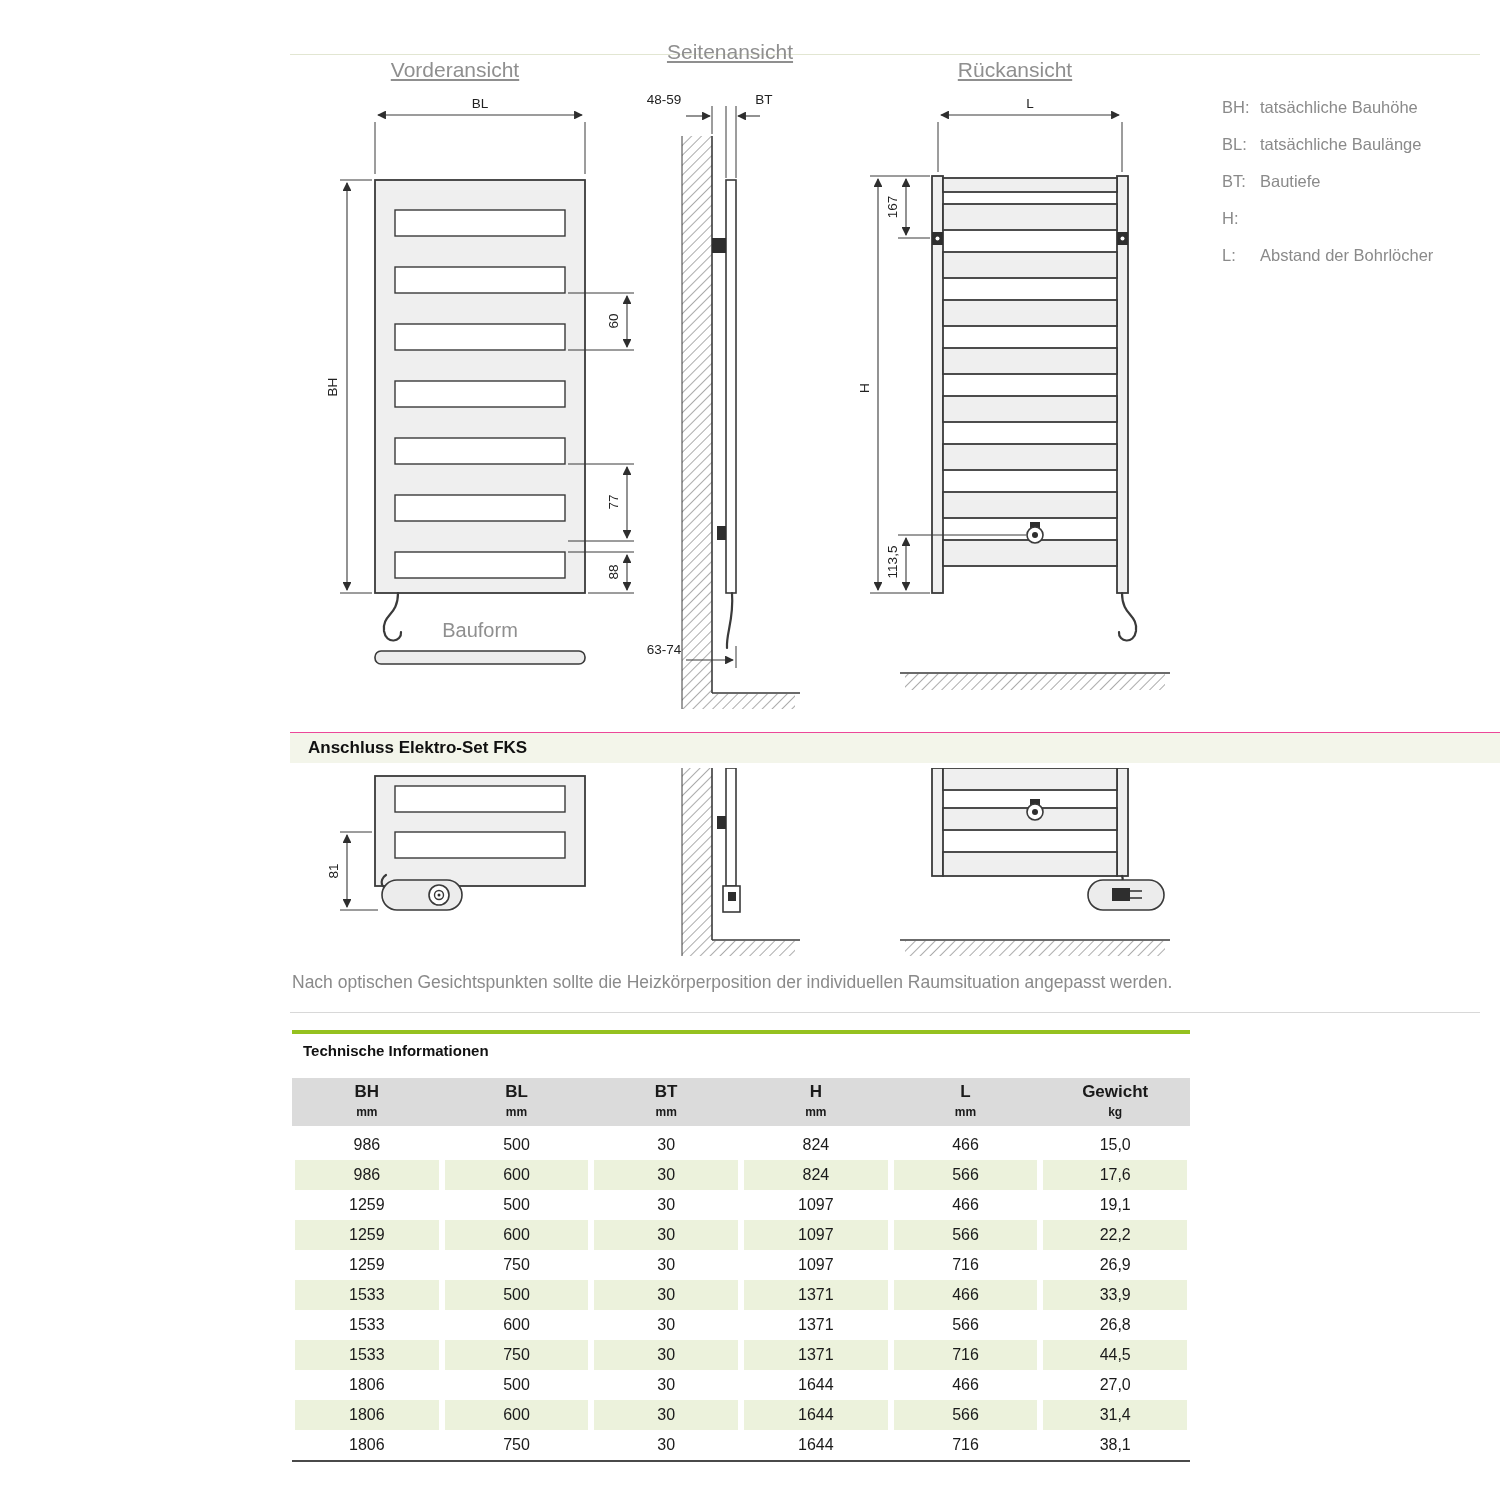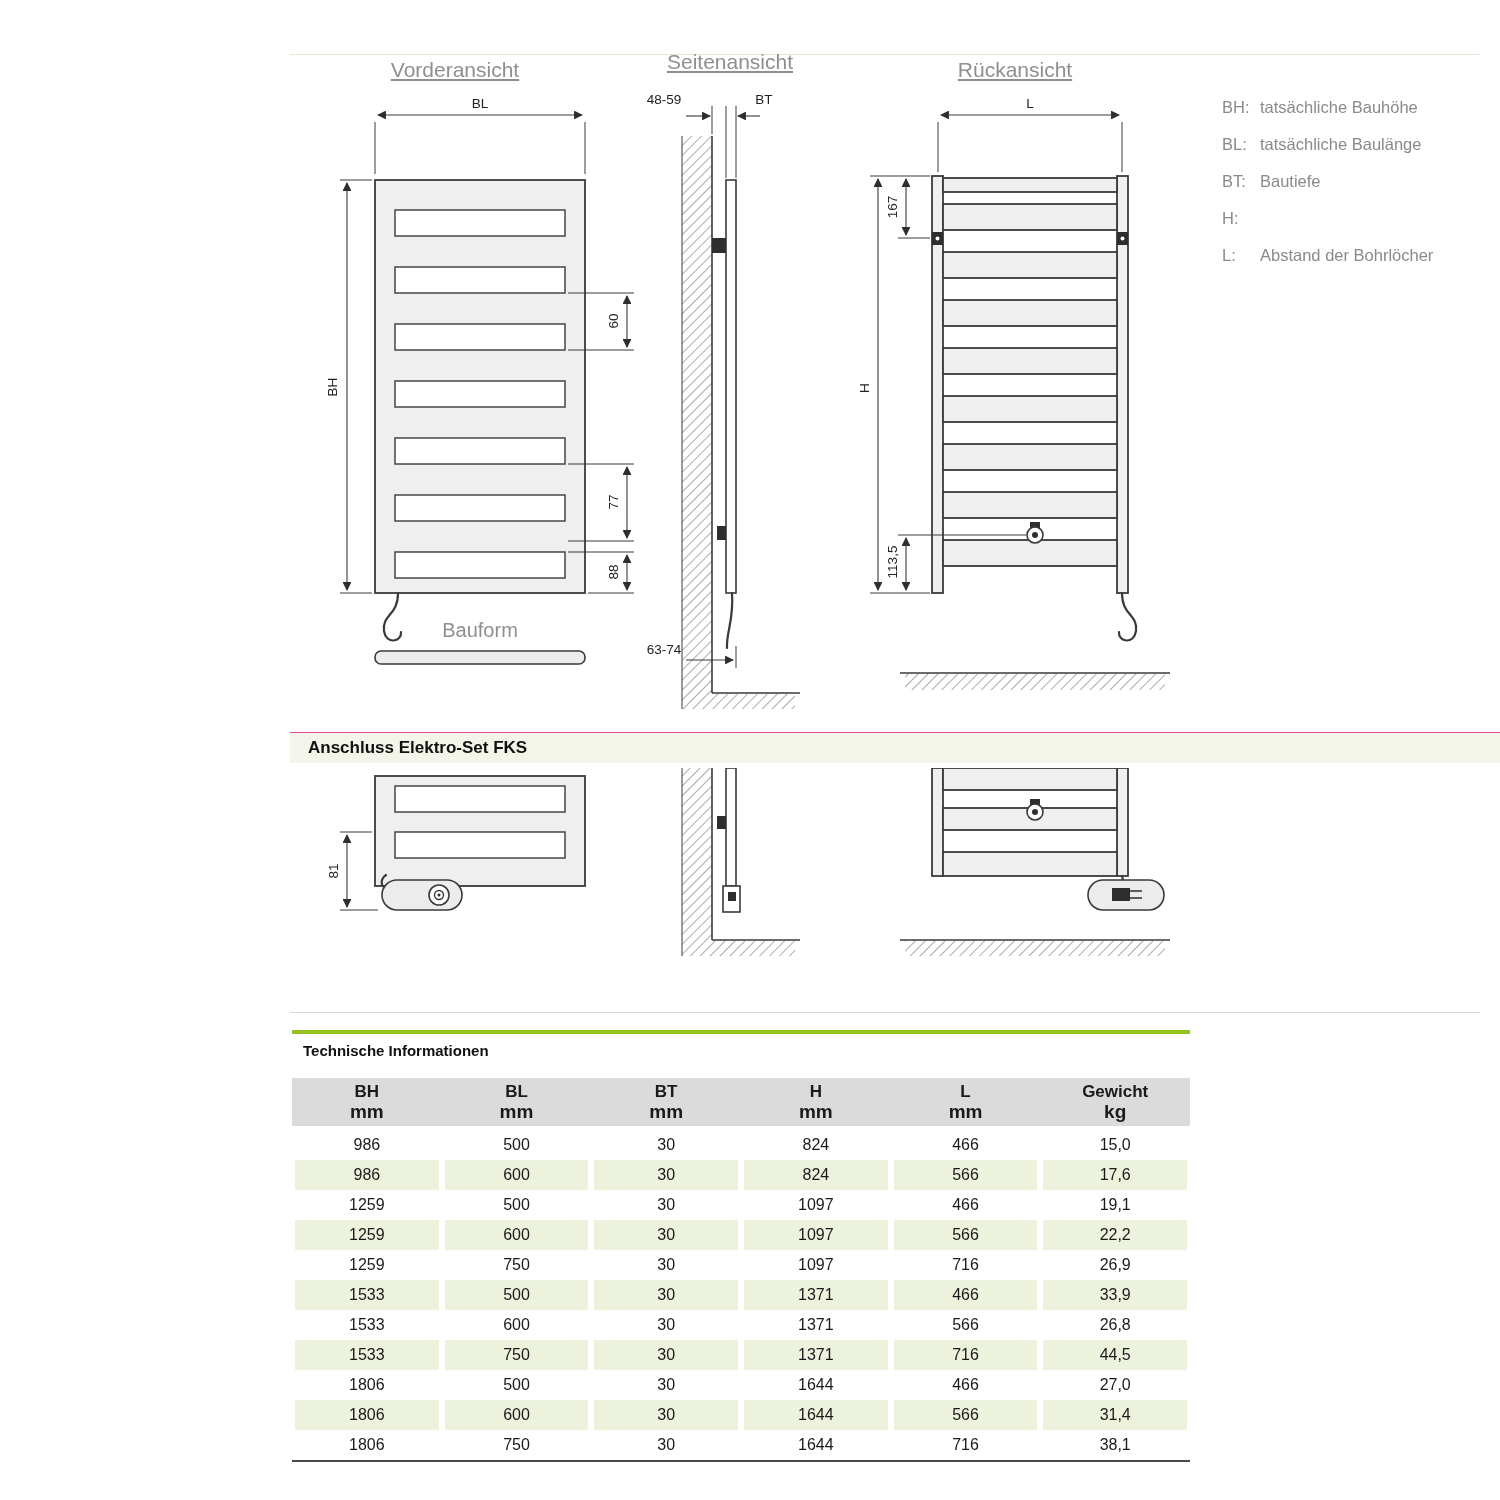--- a/index.html
+++ b/index.html
@@ -43,21 +43,21 @@
   .note{position:absolute;left:292px;top:972px;width:1100px;font-size:17.5px;color:#8a8a8a;}
 
   .greenbar{position:absolute;left:292px;top:1030px;width:898px;height:4px;background:var(--accent,#95C11F);}
   .table-title{position:absolute;left:303px;top:1042px;font-size:15px;font-weight:bold;color:#111;}
 
   
   .table{position:absolute;left:292px;top:1078px;width:898px;border-bottom:2px solid #4a4a4a;}
   .thead{display:flex;height:48px;background:var(--headgray,#DBDBDB);}
   .th{flex:1;text-align:center;padding-top:4px;}
   .th-label{font-size:17px;font-weight:bold;line-height:20px;}
-  .th-unit{font-size:19px;font-weight:bold;line-height:20px;}
+  .th-unit{font-size:12px;font-weight:bold;line-height:20px;}
   .tbody{margin-top:4px;}
   .tr{display:flex;height:30px;}
   .td{flex:1;display:flex;margin:0 3px;}
   .td-inner{flex:1;text-align:center;font-size:16px;line-height:30px;}
   .tr-green .td{background:var(--rowgreen,#ECF2DC);}
 </style>
 </head>
 <body>
 
 <div class="page">
@@ -72,21 +72,21 @@
       </marker>
       <marker id="ahS" viewBox="0 0 10 10" refX="1" refY="5" markerWidth="8" markerHeight="8" orient="auto">
         <path d="M10,0 L0,5 L10,10 z" fill="#2e2e2e"></path>
       </marker>
     </defs>
   </svg>
 
   <div class="hairline" style="left:290px;top:54px;width:1190px;"></div>
 
   <div class="viewtitle" style="left:330px;top:58px;width:250px;">Vorderansicht</div>
-  <div class="viewtitle" style="left:640px;top:50px;width:180px;">Seitenansicht</div>
+  <div class="viewtitle" style="left:640px;top:40px;width:180px;">Seitenansicht</div>
   <div class="viewtitle" style="left:890px;top:58px;width:250px;">Rückansicht</div>
 
   <svg class="drawing" style="left:320px;top:88px;" width="330" height="625" viewBox="0 0 330 625">
 
     <line class="thin" x1="55" y1="34" x2="55" y2="86"></line>
     <line class="thin" x1="265" y1="34" x2="265" y2="86"></line>
     <line class="dimline" x1="58" y1="27" x2="262" y2="27" marker-start="url(#ahS)" marker-end="url(#ahE)"></line>
     <text class="dimtext" x="160" y="20" text-anchor="middle">BL</text>
 
     <rect class="panel" x="55" y="92" width="210" height="413"></rect>
@@ -260,20 +260,21 @@
     <circle class="solidc" cx="185" cy="44" r="3"></circle>
     <path class="cable" d="M272,108 C276,118 262,114 256,119"></path>
     <rect class="panel2" x="238" y="112" width="76" height="30" rx="15"></rect>
     <rect class="solid" x="262" y="120" width="18" height="13"></rect>
     <line class="med" x1="280" y1="123" x2="292" y2="123"></line>
     <line class="med" x1="280" y1="130" x2="292" y2="130"></line>
     <line class="med" x1="50" y1="172" x2="320" y2="172"></line>
     <rect class="hatchfill" x="55" y="172" width="260" height="16"></rect>
   </svg>
 
+  <div class="note">Nach optischen Gesichtspunkten sollte die Heizkörperposition der individuellen Raumsituation angepasst werden.</div>
 
   <div class="divider" style="left:290px;top:1012px;width:1190px;"></div>
 
   <div class="greenbar"></div>
   <div class="table-title">Technische Informationen</div>
 
   <div class="table">
     <div class="thead">
         <div class="th">
           <div class="th-label">BH</div>

